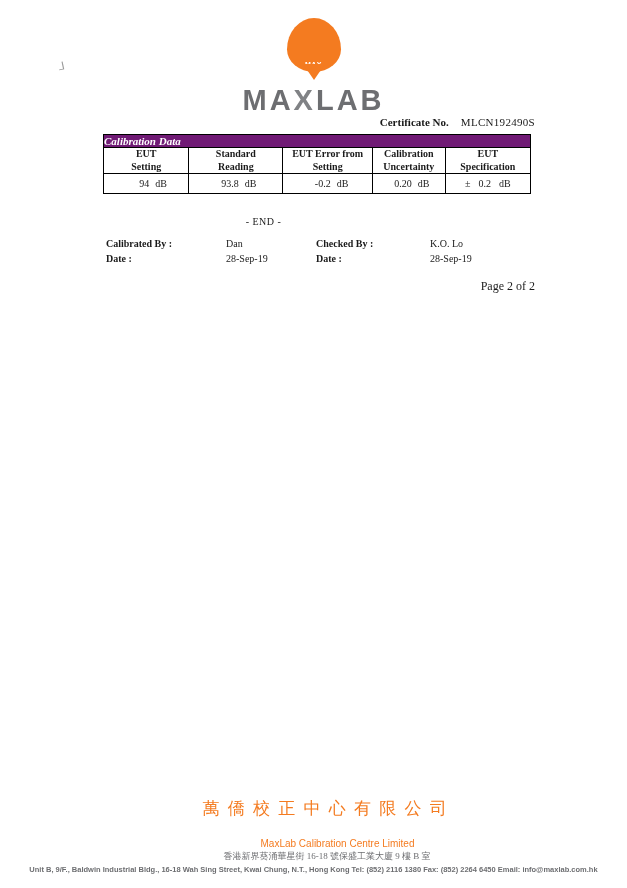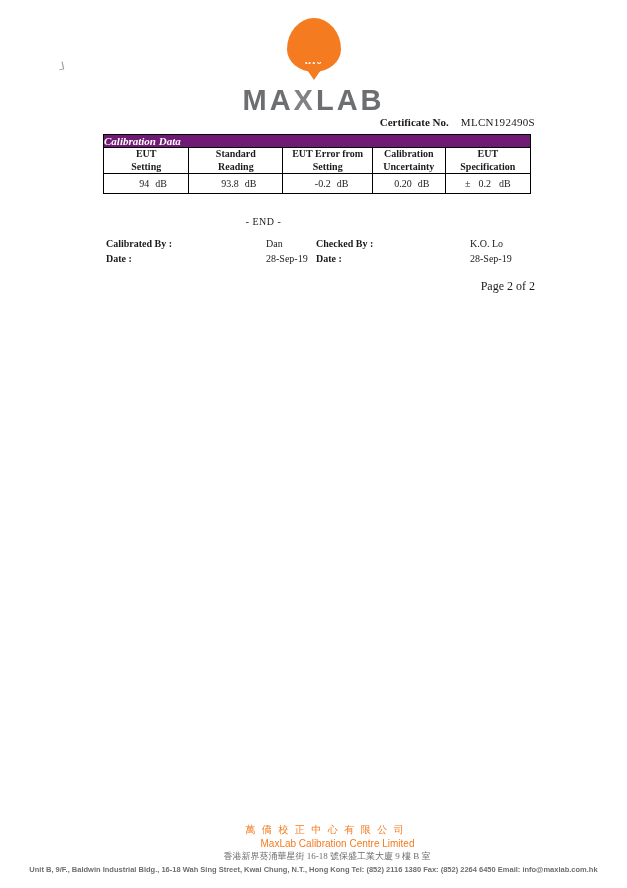--- a/index.html
+++ b/index.html
@@ -174,21 +174,20 @@
     font-size: 10px;
   }
   .sig-row {
     display: flex;
     width: 100%;
     margin-bottom: 4px;
   }
   .sig-col {
     display: flex;
     width: 50%;
-    gap: 40px;
   }
   .sig-label {
     font-weight: bold;
     width: 84px;
     white-space: nowrap;
   }
   .sig-value {
     font-weight: normal;
     margin-left: 36px;
     white-space: nowrap;
@@ -208,29 +207,29 @@
   
   .footer {
     position: absolute;
     left: 0;
     bottom: 14px;
     width: 627px;
     text-align: center;
     color: #f47b20;
   }
   .footer .f-cn-name {
-    font-size: 10px;
+    font-size: 17px;
     letter-spacing: 2px;
     font-family: "Liberation Serif", serif;
     padding-left: 24px;
   }
   .footer .f-en-name {
     font-size: 10px;
     font-family: "Liberation Sans", sans-serif;
-    margin-top: 1px;
+    margin-top: 18px;
     padding-left: 48px;
   }
   .footer .f-cn-addr {
     font-size: 9px;
     font-family: "Liberation Serif", serif;
     margin-top: 1px;
     color: #6d6e71;
     padding-left: 27px;
   }
   .footer .f-en-addr {

